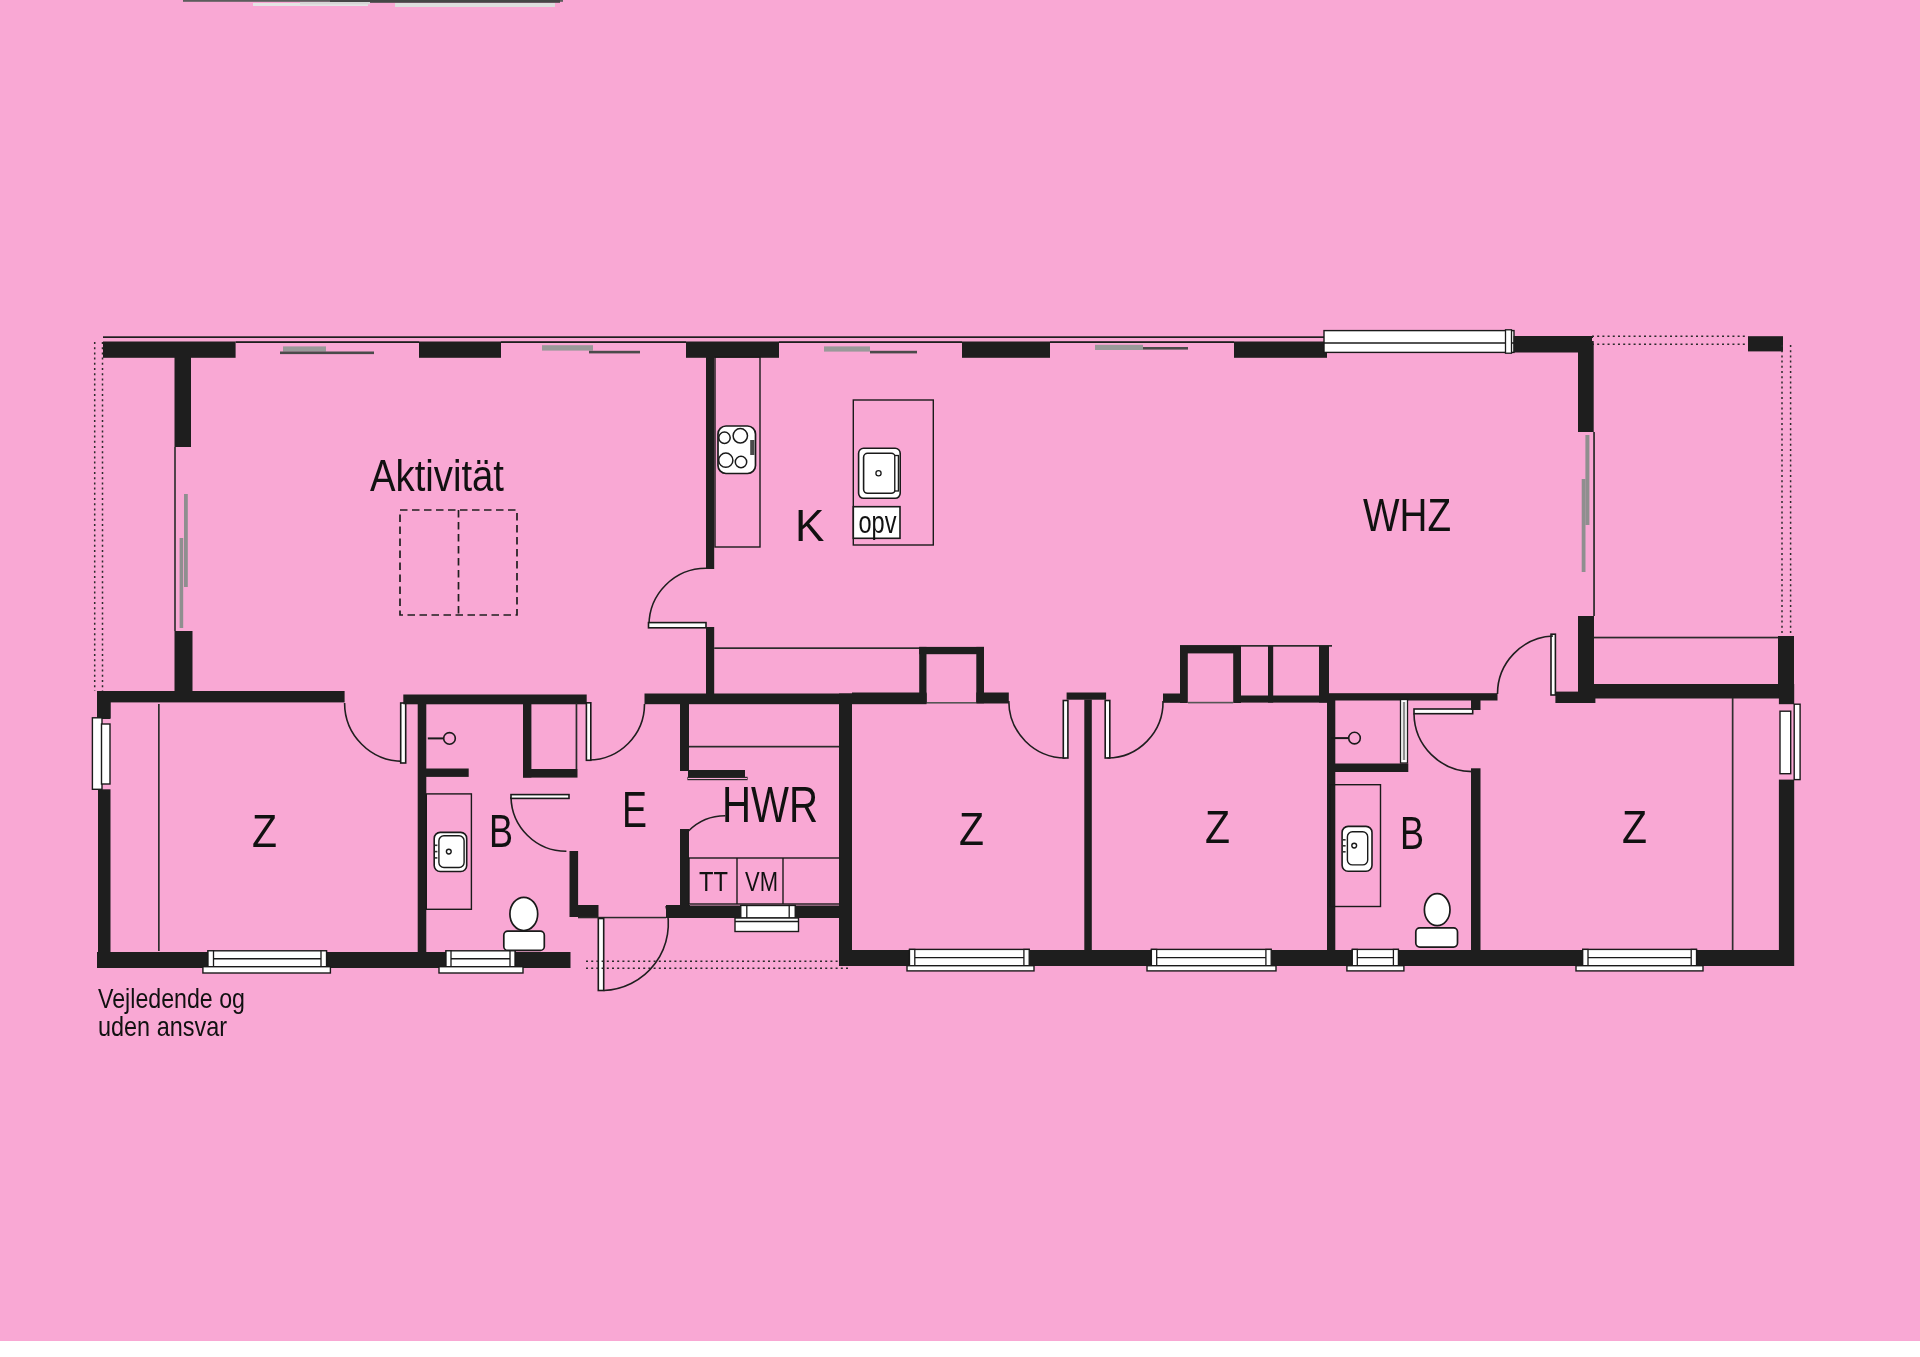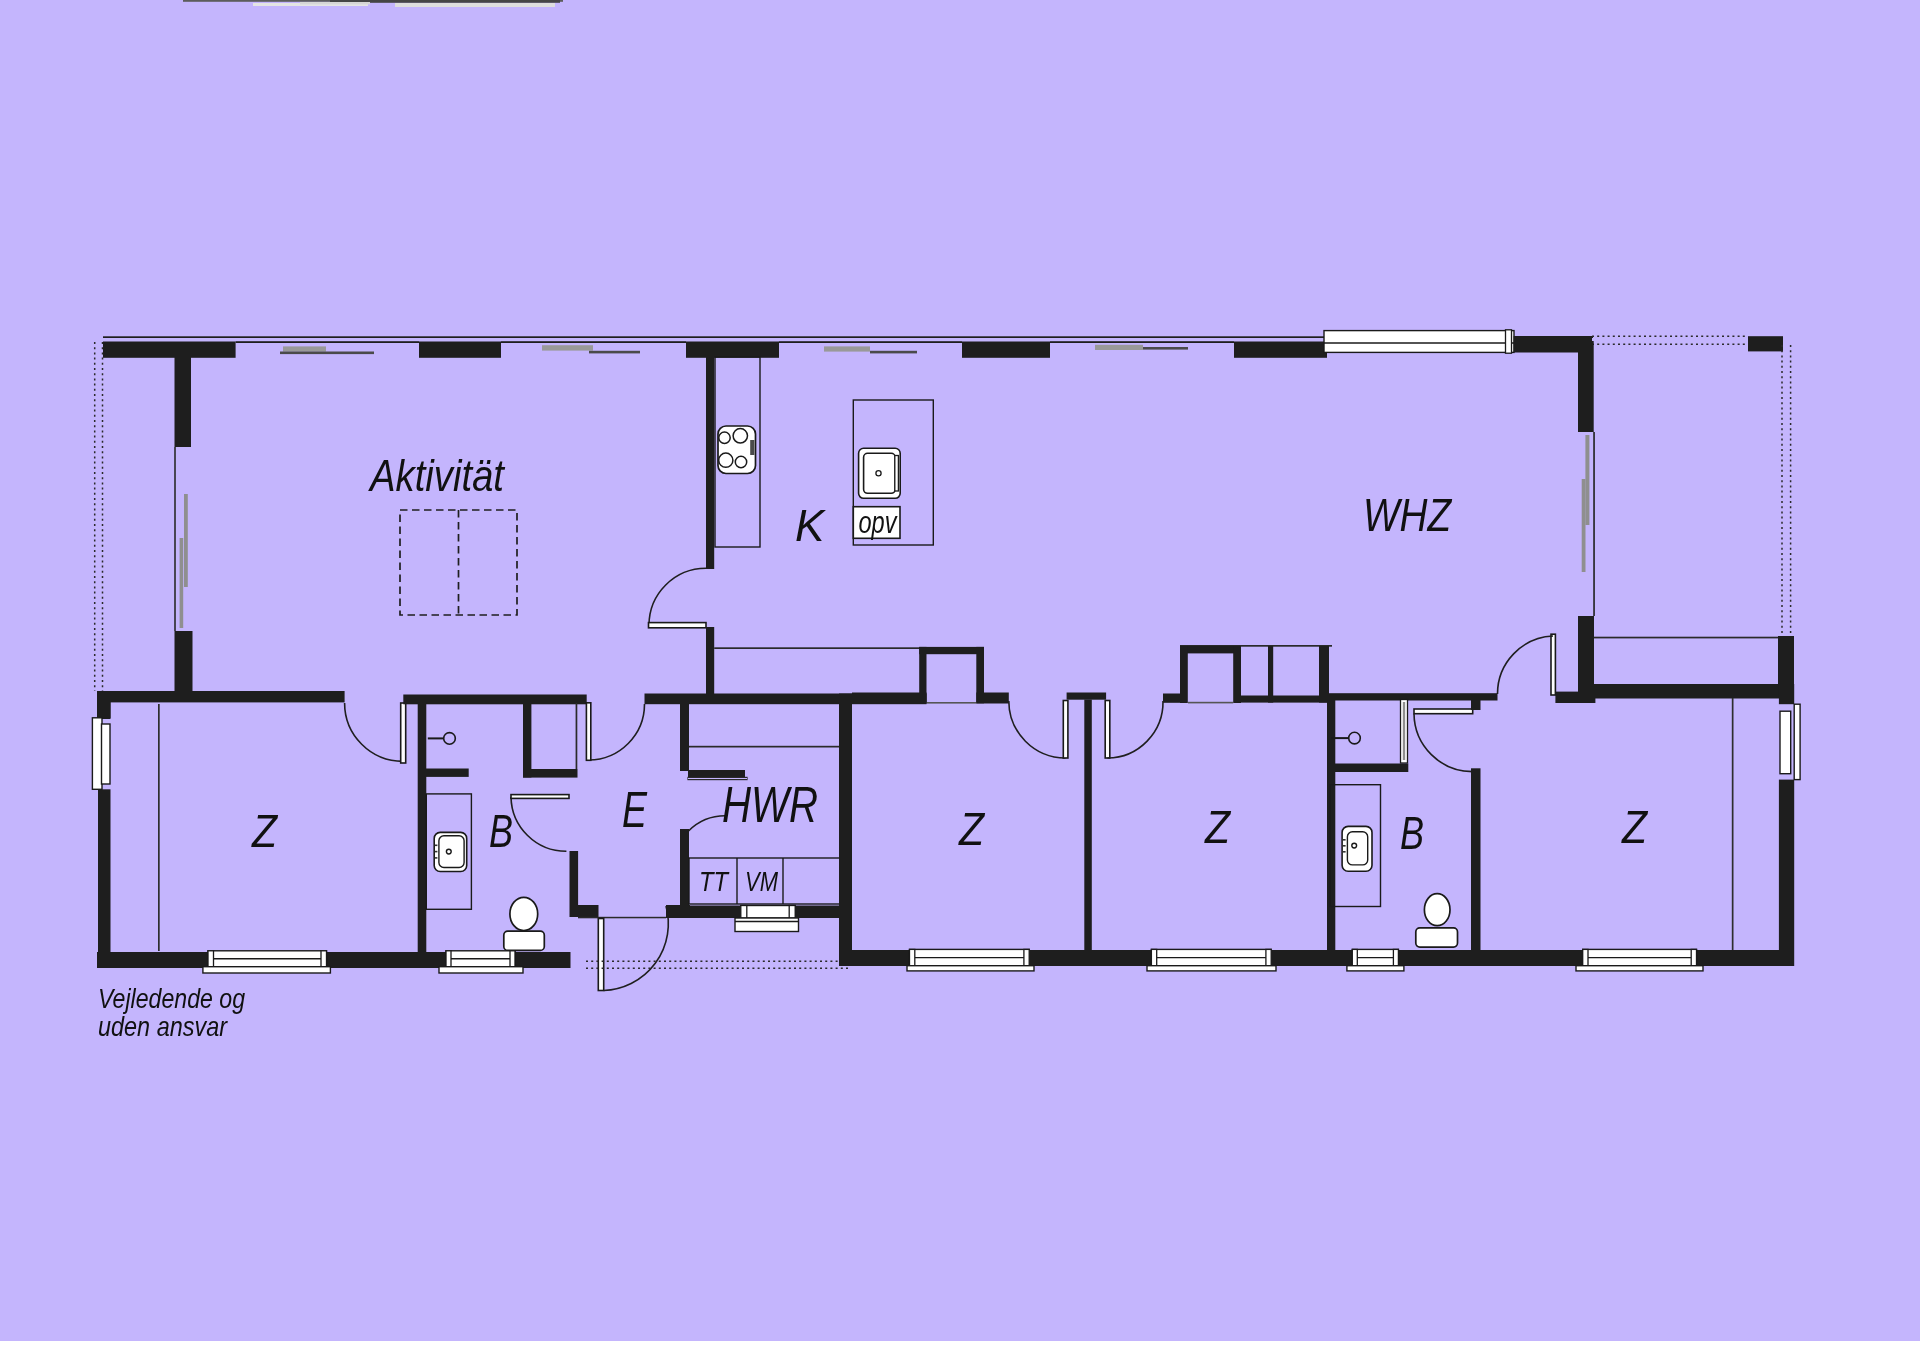--- a/index.html
+++ b/index.html
@@ -1,16 +1,16 @@
 <!DOCTYPE html>
 <html><head>
 <meta charset="utf-8">
 <style>
   html,body{margin:0;padding:0;background:#ffffff;}
-  .page{position:relative;width:1920px;height:1341px;background:#c4b5fd;overflow:hidden;font-style:italic;}
+  .page{position:relative;width:1920px;height:1341px;background:#f9a8d4;overflow:hidden;}
   svg{position:absolute;left:0;top:0;}
   text{font-family:"Liberation Sans",sans-serif;fill:#111;}
 </style>
 </head>
 <body>
 <div class="page">
 <svg width="1920" height="1357" viewBox="0 0 1920 1357">
 <defs>
 <style>
  .w{fill:#1e1e1e;}

